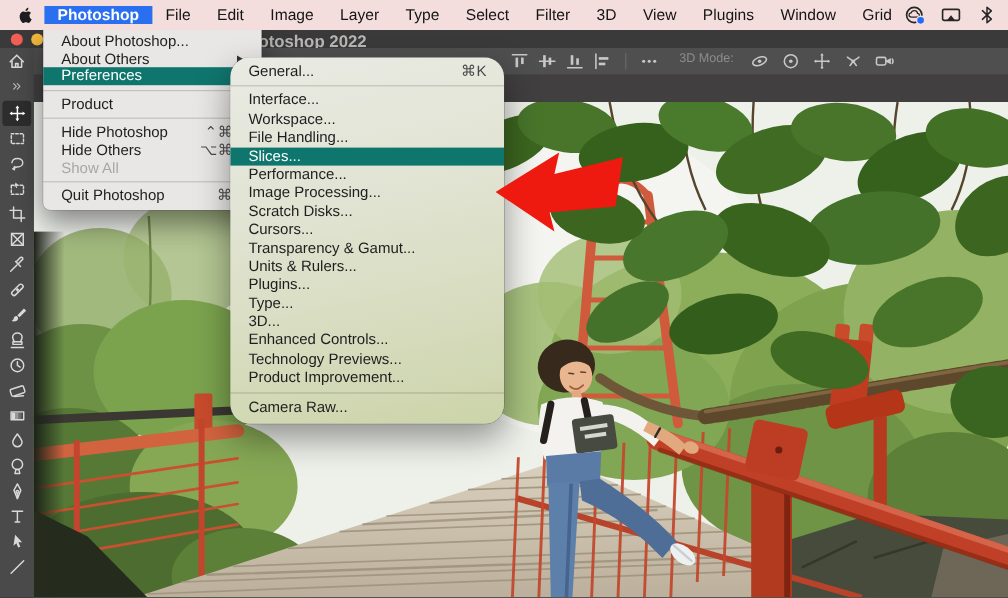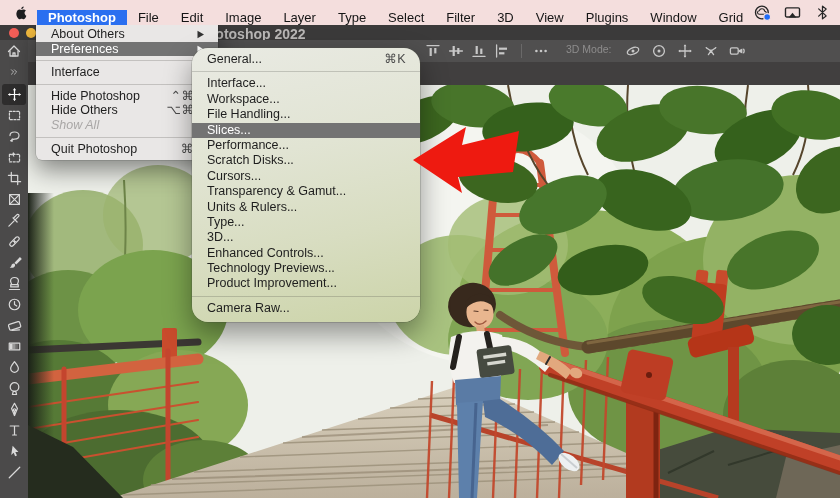--- a/index.html
+++ b/index.html
@@ -10,21 +10,21 @@
     -webkit-font-smoothing:antialiased;
   }
   
   .menubar{
     position:absolute; top:0; left:0; width:840px; height:25px;
     background:#f4dedd; display:flex; align-items:stretch;
     font-size:13px; color:#151515; z-index:40;
   }
   .apple{ display:flex; align-items:center; padding:0 8px 0 15px; }
   .apple svg{ width:14px; height:15px; }
-  .mb-items{ display:flex; align-items:flex-end; }
+  .mb-items{ display:flex; align-items:center; }
   .mb-item{ display:flex; align-items:center; padding:0 11px; cursor:default; white-space:nowrap; }
   .mb-item.active{ background:#2a6ff0; color:#fff; font-weight:bold; }
   .mb-status{ margin-left:auto; display:flex; align-items:center; gap:13px; padding-right:12px; color:#262626; }
   .status-icon{ display:flex; }
   .status-icon svg{ width:17px; height:17px; }
   
   .titlebar{
     position:absolute; top:25px; left:0; width:840px; height:15px;
     background:#3b3a3a; z-index:5;
   }
@@ -71,22 +71,22 @@
     box-shadow:0 10px 24px rgba(0,0,0,.45), 0 0 0 .5px rgba(0,0,0,.2);
   }
   .submenu{
     top:48px; left:192px; width:228px;
     background:linear-gradient(168deg,#e9eae3 0%,#e1e4d3 38%,#d8ddc1 68%,#ccd4a9 100%);
     border-radius:16px; padding:4px 0 6px 0;
     box-shadow:0 12px 28px rgba(0,0,0,.4), 0 0 0 .5px rgba(90,95,80,.45);
   }
   .menu-item{ display:flex; align-items:center; padding:0 14px 0 15px; height:14.6px; line-height:14.6px; white-space:nowrap; }
   .submenu .menu-item{ height:15.4px; line-height:15.4px; }
-  .menu-item.hl{ background:#737373; color:#fff; }
-  .menu-item.dis{ color:#a9a7a6;font-style:italic; }
+  .menu-item.hl{ background:#0f766e; color:#fff; }
+  .menu-item.dis{ color:#a9a7a6; }
   .mi-sc{ margin-left:auto; color:#4a4a4a; letter-spacing:.5px; }
   .mi-arr{ margin-left:auto; font-size:8.5px; color:#333; transform:scaleY(1.15); }
   .menu-item.hl .mi-arr{ color:#fff; }
   .menu-sep{ height:9px; position:relative; }
   .menu-sep::after{ content:""; position:absolute; left:0; right:0; top:4px; height:1px; background:rgba(60,60,55,.22); }
   
   .arrow-overlay{ position:absolute; top:0; left:0; width:840px; height:498px; z-index:30; pointer-events:none; }
 </style>
 </head>
 <body>
@@ -499,30 +499,33 @@
         <div class="tool">
           <svg viewBox="0 0 16 16">
             <path d="M2.4 13.6L13.6 2.4"></path>
           </svg>
         </div>
       </div>
   </div>
 
   <div class="menu dropdown">
       <div class="menu-item">
+        <span class="mi-label">About Photoshop...</span>
+      </div>
+      <div class="menu-item">
         <span class="mi-label">About Others</span>
         <span class="mi-arr">▶</span>
       </div>
       <div class="menu-item hl">
         <span class="mi-label">Preferences</span>
         <span class="mi-arr">▶</span>
       </div>
       <div class="menu-sep"></div>
       <div class="menu-item">
-        <span class="mi-label">Interface</span>
+        <span class="mi-label">Product</span>
         <span class="mi-arr">▶</span>
       </div>
       <div class="menu-sep"></div>
       <div class="menu-item">
         <span class="mi-label">Hide Photoshop</span>
         <span class="mi-sc">⌃⌘H</span>
       </div>
       <div class="menu-item">
         <span class="mi-label">Hide Others</span>
         <span class="mi-sc">⌥⌘H</span>
@@ -552,30 +555,36 @@
       <div class="menu-item">
         <span class="mi-label">File Handling...</span>
       </div>
       <div class="menu-item hl">
         <span class="mi-label">Slices...</span>
       </div>
       <div class="menu-item">
         <span class="mi-label">Performance...</span>
       </div>
       <div class="menu-item">
+        <span class="mi-label">Image Processing...</span>
+      </div>
+      <div class="menu-item">
         <span class="mi-label">Scratch Disks...</span>
       </div>
       <div class="menu-item">
         <span class="mi-label">Cursors...</span>
       </div>
       <div class="menu-item">
         <span class="mi-label">Transparency &amp; Gamut...</span>
       </div>
       <div class="menu-item">
         <span class="mi-label">Units &amp; Rulers...</span>
+      </div>
+      <div class="menu-item">
+        <span class="mi-label">Plugins...</span>
       </div>
       <div class="menu-item">
         <span class="mi-label">Type...</span>
       </div>
       <div class="menu-item">
         <span class="mi-label">3D...</span>
       </div>
       <div class="menu-item">
         <span class="mi-label">Enhanced Controls...</span>
       </div>

